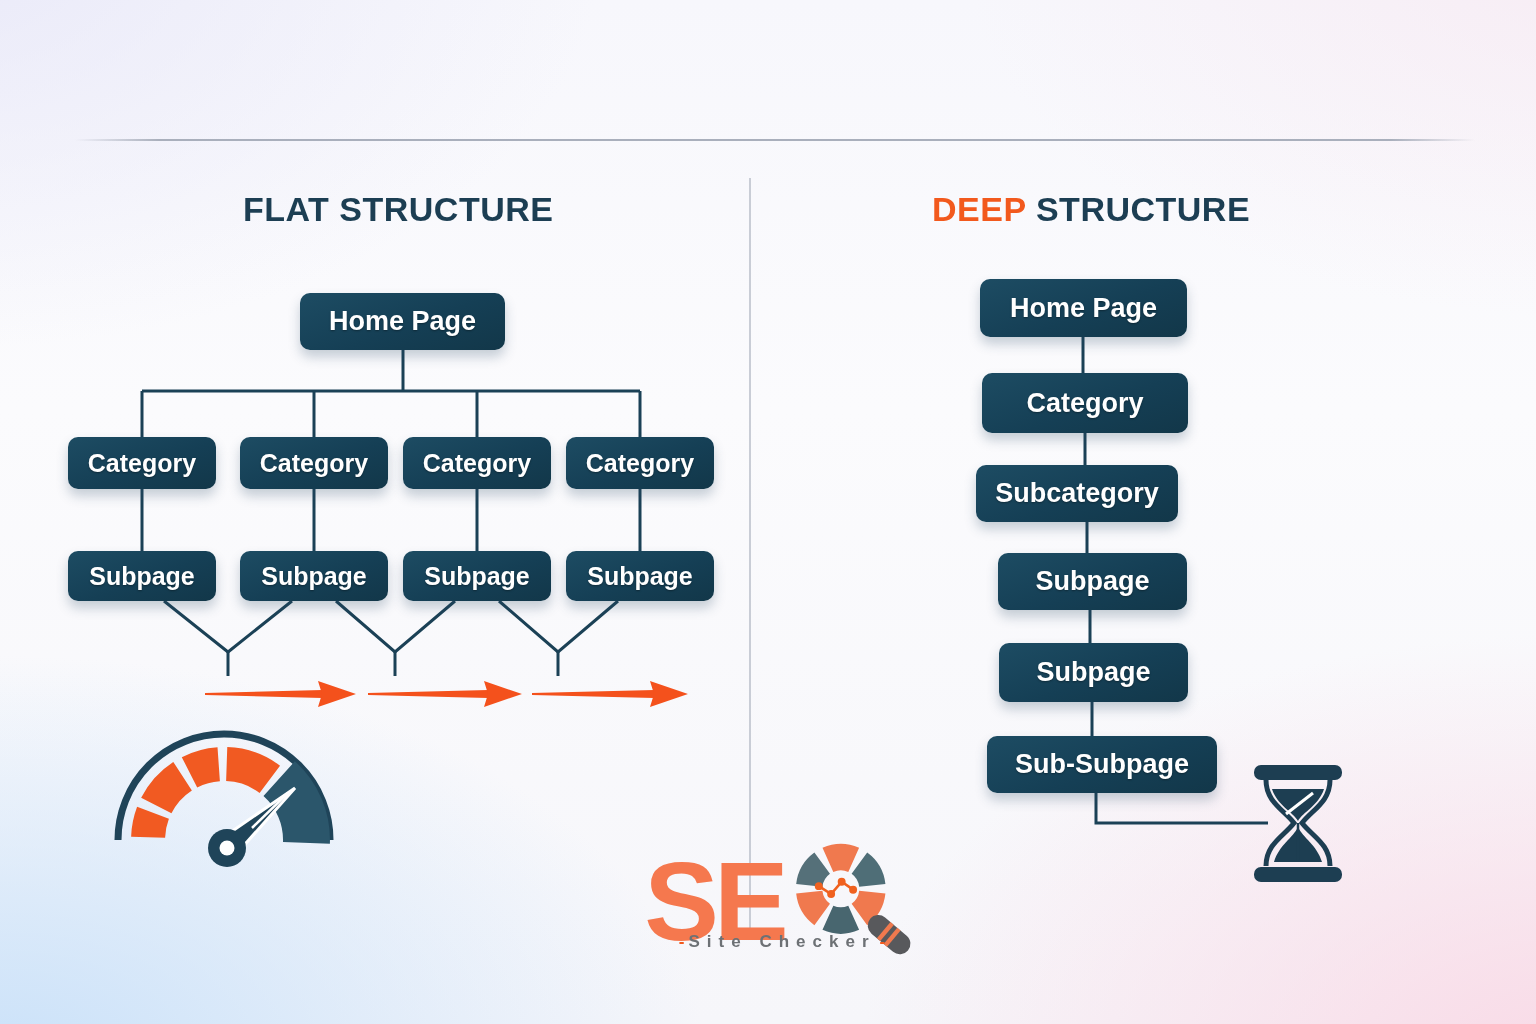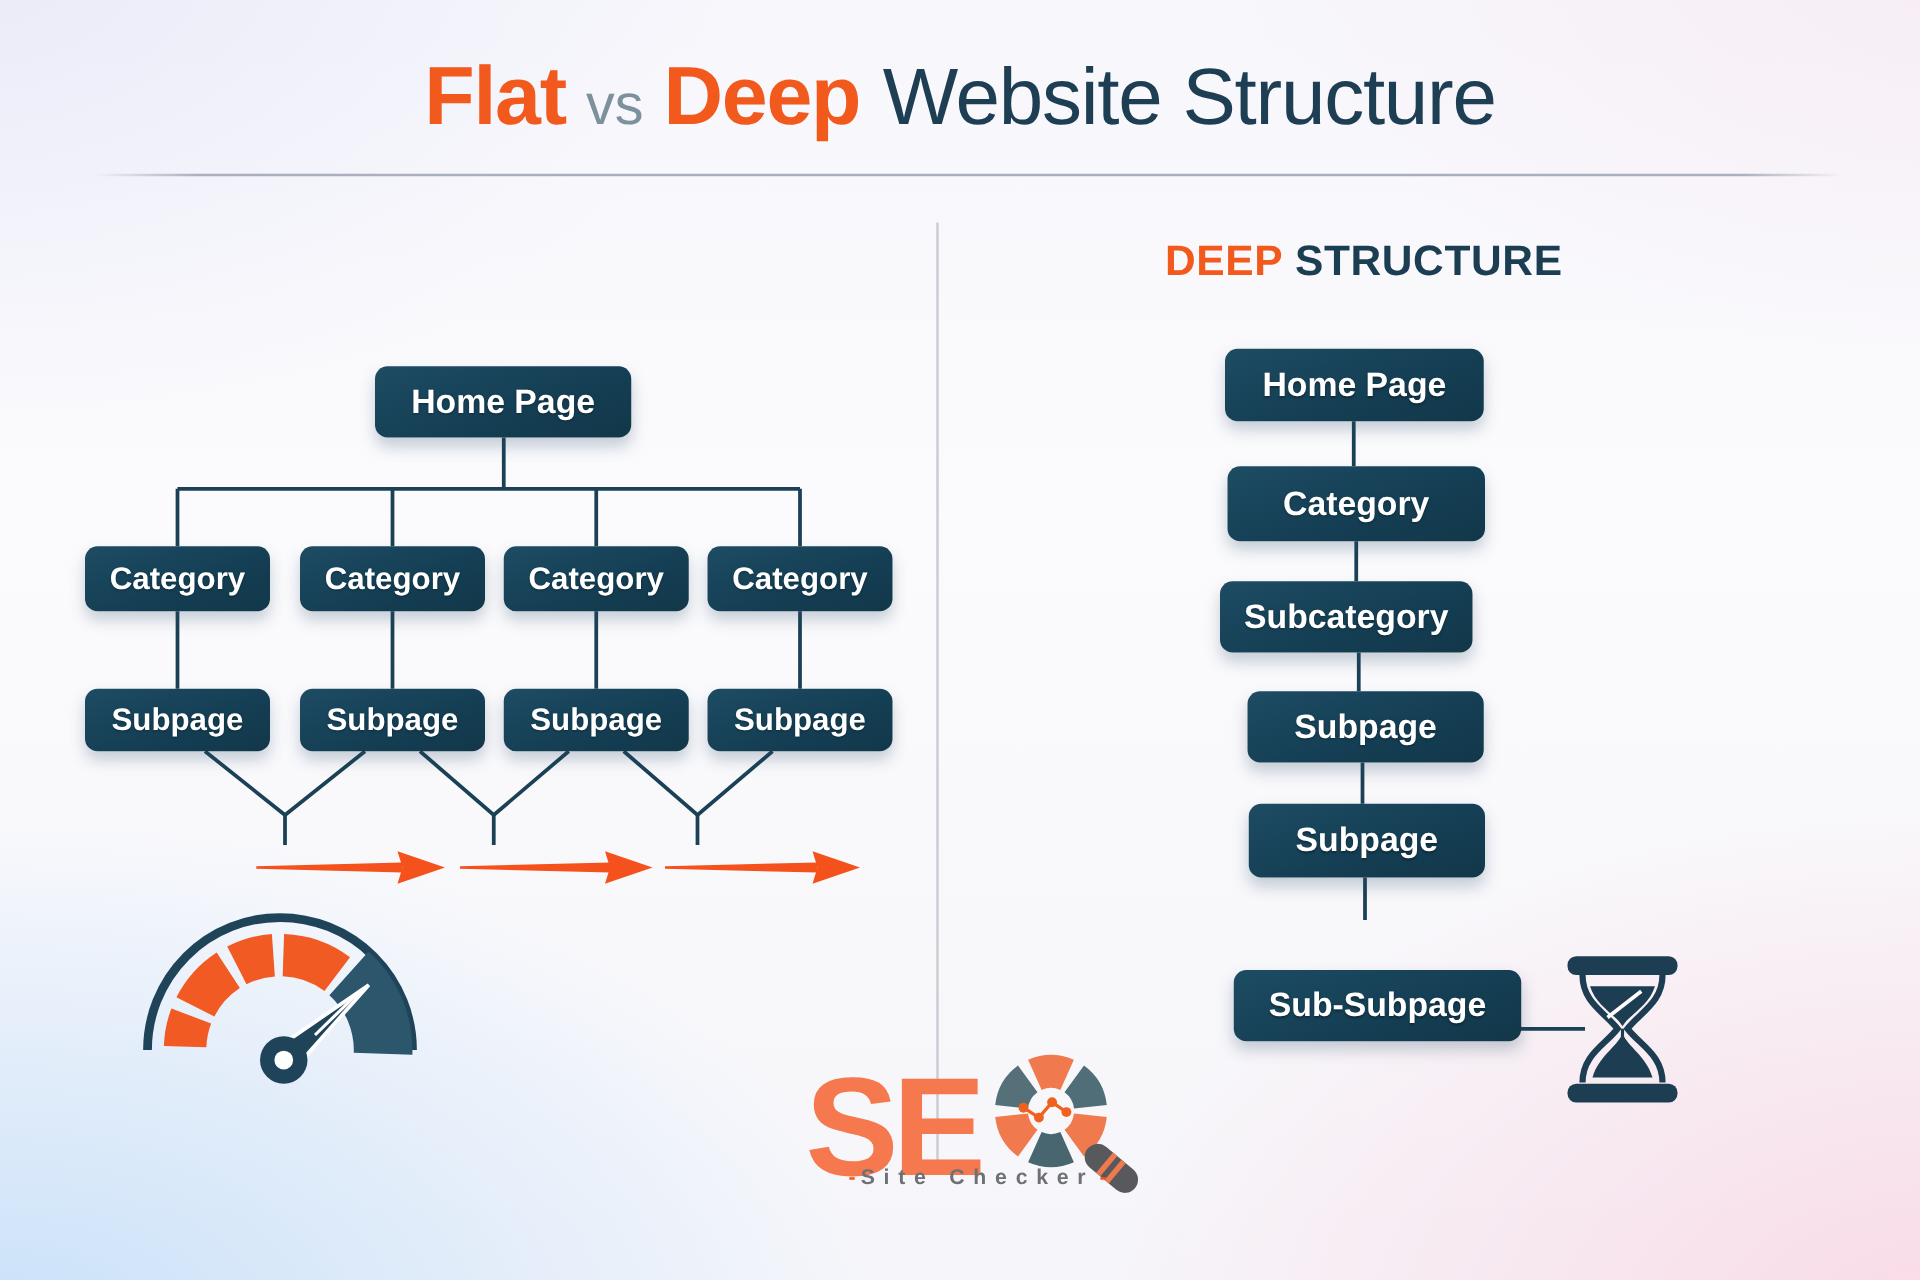--- a/index.html
+++ b/index.html
@@ -37,21 +37,21 @@
   .cat,.sub{width:148px; height:52px; font-size:25px;}
   .cat{top:437px;} .sub{top:551px; height:50px;}
   .c0{left:68px;} .c1{left:240px;} .c2{left:403px;} .c3{left:566px;}
   
   .d{font-size:27px;}
   .d0{left:980px; top:279px; width:207px; height:58px;}
   .d1{left:982px; top:373px; width:206px; height:60px;}
   .d2{left:976px; top:465px; width:202px; height:57px;}
   .d3{left:998px; top:553px; width:189px; height:57px;}
   .d4{left:999px; top:643px; width:189px; height:59px;}
-  .d5{left:987px; top:736px; width:230px; height:57px;margin-top:40px;}
+  .d5{left:987px; top:736px; width:230px; height:57px;}
   
   .wires{position:absolute; left:0; top:0; width:1536px; height:1024px;}
   
   .logo{position:absolute; left:632px; top:836px; width:300px; height:130px;}
   .logo-row{display:flex; align-items:center; justify-content:center;}
   .logo-se{font-size:112px; font-weight:700; color:#f5784e; letter-spacing:-5px; line-height:1;}
   .logo-o{margin-left:4px;}
   .tagline{position:absolute; left:0; top:96px; width:100%; text-align:center;
     font-size:17px; font-weight:700; color:#6d7175; letter-spacing:7px; white-space:nowrap;}
   .tagline .dash{color:#f2591d; letter-spacing:0; margin:0 4px;}
@@ -126,26 +126,24 @@
       <rect x="1254" y="867" width="88" height="15" rx="7" fill="#1d3e52"></rect>
       <path d="M1266 780 C1266 802 1284 810 1294 823 C1284 836 1266 844 1266 866" fill="none" stroke="#1d3e52" stroke-width="5"></path>
       <path d="M1330 780 C1330 802 1312 810 1302 823 C1312 836 1330 844 1330 866" fill="none" stroke="#1d3e52" stroke-width="5"></path>
       <path d="M1272 789 H1324 C1319 805 1303 812 1298 821 C1293 812 1277 805 1272 789 Z" fill="#1d3e52"></path>
       <path d="M1298 827 C1303 838 1317 845 1322 862 H1274 C1279 845 1293 838 1298 827 Z" fill="#1d3e52"></path>
       <line x1="1298" y1="823" x2="1298" y2="860" stroke="#1d3e52" stroke-width="2.5"></line>
       <line x1="1313" y1="793" x2="1286" y2="814" stroke="#ffffff" stroke-width="3"></line>
     </g>
   </svg>
 
-  <div class="title">
-    <span class="t-flat">Flat</span><span class="t-vs">vs</span><span class="t-deep">Deep</span><span class="t-rest">Website Structure</span>
-  </div>
   <div class="title-rule"></div>
   <div class="v-divider"></div>
 
+  <div class="sec-head flat-head">FLAT STRUCTURE</div>
   <div class="sec-head deep-head"><span class="accent">DEEP</span> <span>STRUCTURE</span></div>
 
   <div class="node flat-home">Home Page</div>
   <div class="node cat c0">Category</div>
   <div class="node cat c1">Category</div>
   <div class="node cat c2">Category</div>
   <div class="node cat c3">Category</div>
   <div class="node sub c0">Subpage</div>
   <div class="node sub c1">Subpage</div>
   <div class="node sub c2">Subpage</div>

